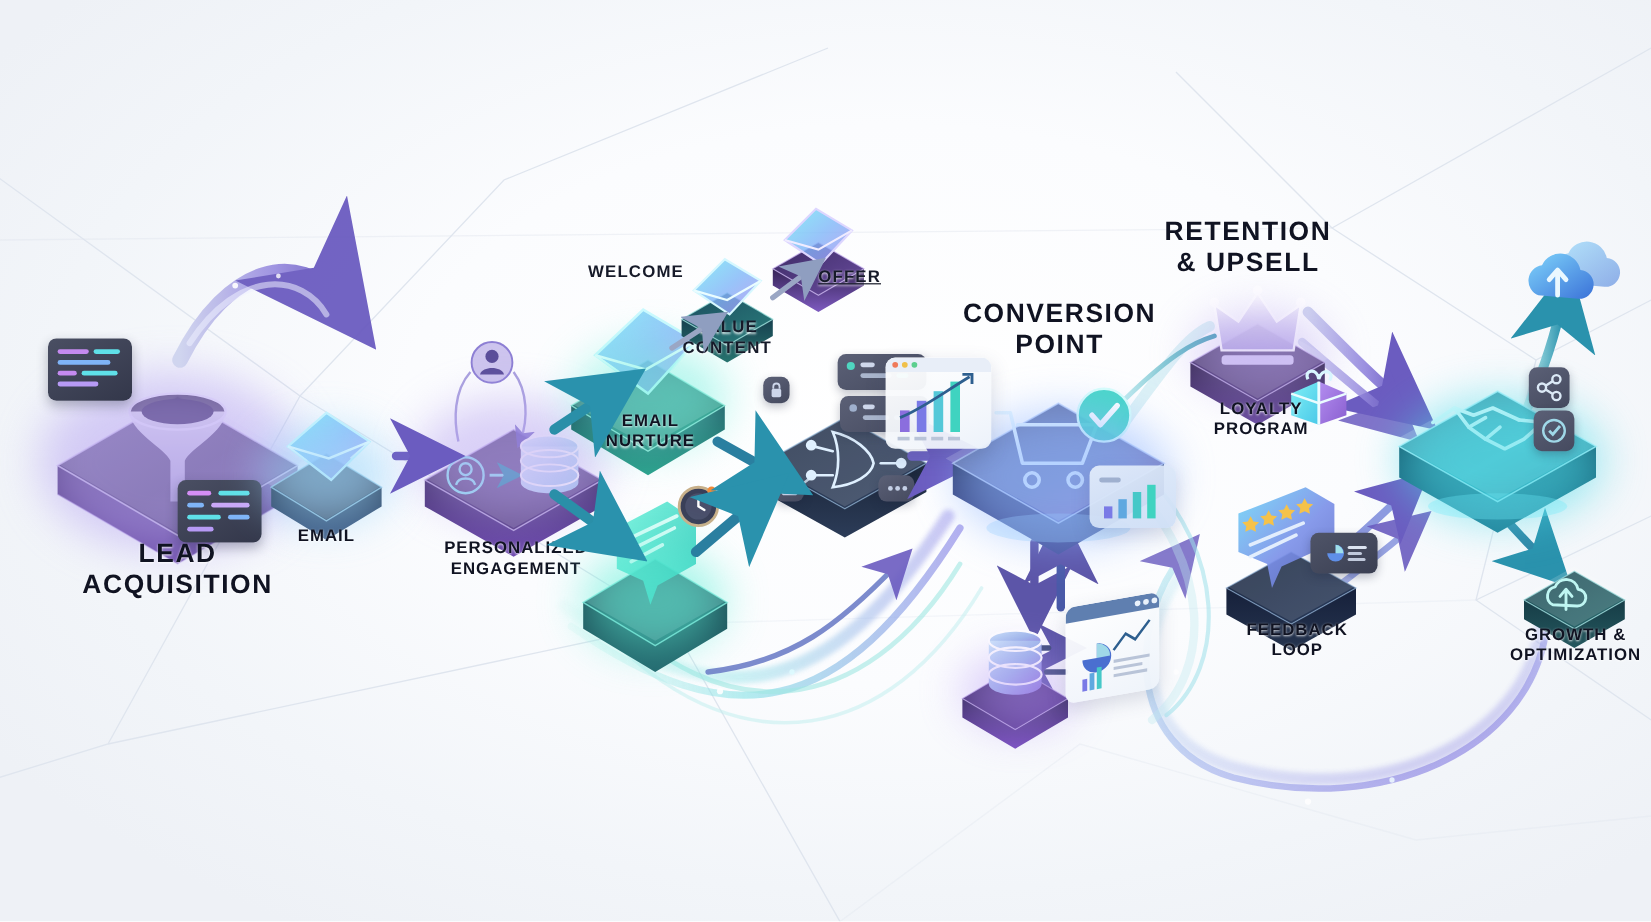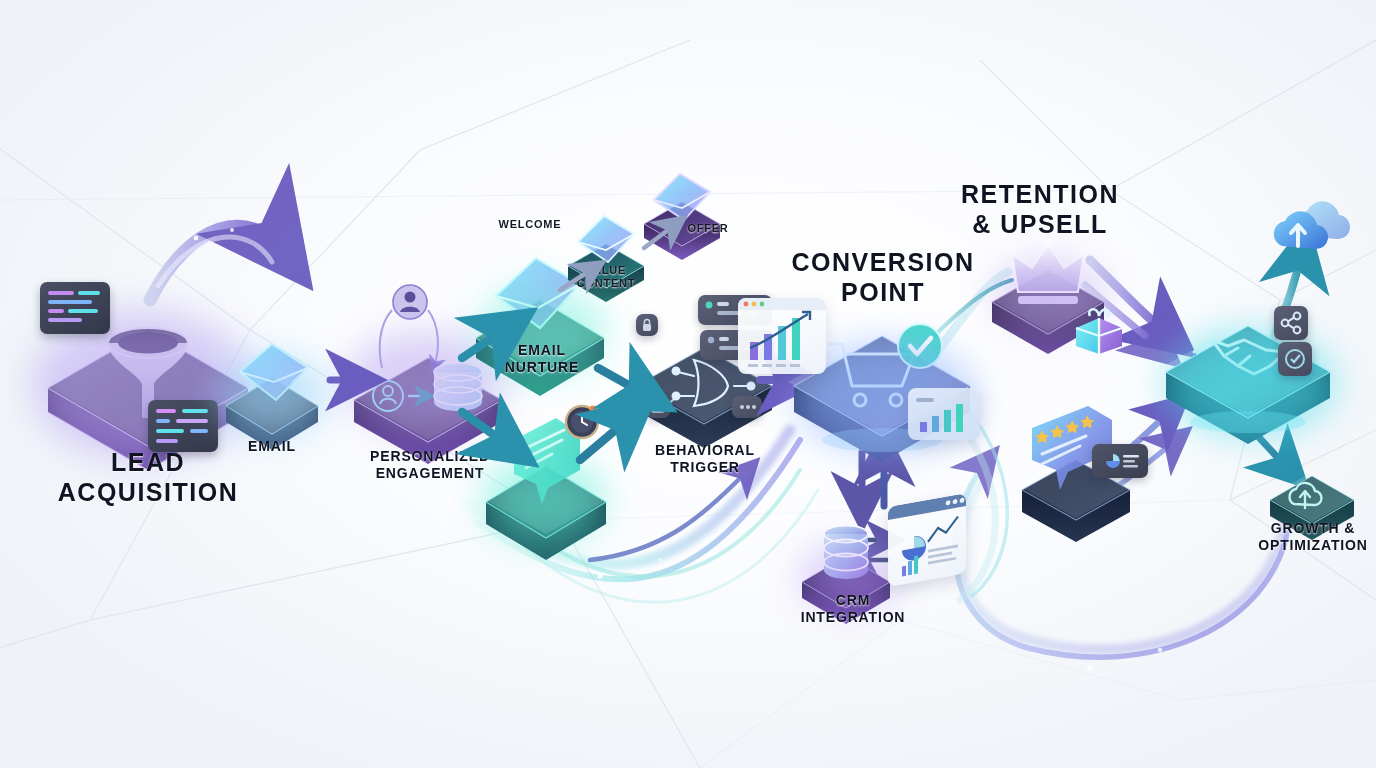--- a/index.html
+++ b/index.html
@@ -27,23 +27,23 @@
     position:absolute;
     color:#101322;
     font-weight:700;
     letter-spacing:.06em;
     text-align:center;
     line-height:1.18;
     text-transform:uppercase;
     white-space:pre-line;
     text-shadow:0 1px 2px rgba(255,255,255,.9);
   }
-  .label.sm{font-size:11px;letter-spacing:.07em;font-weight:700;color:#161a29;}
+  .label.sm{font-size:14px;letter-spacing:.07em;font-weight:700;color:#161a29;}
   .label.md{font-size:14px;}
-  .label.lg{font-size:25px;}
+  .label.lg{font-size:22px;}
 
   .miniPanel{
     position:absolute;border-radius:7px;
     background:linear-gradient(150deg,#4a4f63,#33374a);
     box-shadow:0 4px 10px rgba(30,35,60,.30);
     overflow:hidden;
   }
   .bar{position:absolute;height:4px;border-radius:2px;}
 
   .badge{
@@ -384,21 +384,21 @@
       </defs>
       <path d="M 16 76 L 54 98 L 92 76 L 92 90 L 54 112 L 16 90 Z" fill="url(#ofSide)"></path>
       <path d="M 16 76 L 54 54 L 92 76 L 54 98 Z" fill="url(#ofTop)"></path>
       <path d="M 16 76 L 54 54 L 92 76 L 54 98 Z" fill="none" stroke="#cdb8f4" stroke-width="1" opacity=".7"></path>
       <g>
         <path d="M 26 52 L 52 26 L 82 44 L 56 72 Z" fill="url(#envG)" opacity=".8"></path>
         <path d="M 26 52 L 52 26 L 82 44 L 56 72 Z" fill="none" stroke="#ddd6ff" stroke-width="1.8"></path>
         <path d="M 26 52 L 54 60 L 82 44" fill="none" stroke="#f0ecff" stroke-width="1.8"></path>
       </g>
     </svg>
-    <div class="label sm" style="left:40px;top:74px;width:80px;">OFFER</div>
+    <div class="label sm" style="left:40px;top:74px;width:80px;text-decoration:underline;">OFFER</div>
   </div>
 
   <div class="node" style="left:470px;top:400px;width:160px;height:180px;">
     <div class="glowhalo" style="left:14px;top:58px;width:120px;height:84px;background:#5ff0d8;opacity:.55;"></div>
     <svg width="160" height="180" viewBox="0 0 160 180">
       <defs>
         <linearGradient id="smTop" x1="0" y1="0" x2="1" y2="1">
           <stop offset="0%" stop-color="#1a4a55"></stop>
             <stop offset="100%" stop-color="#236f72"></stop>
         </linearGradient>
@@ -487,22 +487,20 @@
           <circle cx="9.6" cy="10.6" r="1.4" fill="#c5d0e6"></circle>
         </svg>
     </div>
     <div class="badge" style="left:112px;top:96px;width:30px;height:22px;">
       <svg width="30" height="22" viewBox="0 0 30 22">
           <circle cx="10" cy="11" r="2" fill="#c5d0e6"></circle>
           <circle cx="16" cy="11" r="2" fill="#c5d0e6"></circle>
           <circle cx="22" cy="11" r="2" fill="#c5d0e6"></circle>
         </svg>
     </div>
-    <div class="label md" style="left:-20px;top:142px;width:210px;">BEHAVIORAL
-TRIGGER</div>
   </div>
 
   <svg class="lyr" viewBox="0 0 1376 768">
 
     <g>
       <path d="M 150 300 C 190 220 250 208 282 250" fill="none" stroke="url(#gpurple)" stroke-width="13" stroke-linecap="round" marker-end="url(#arrP)" opacity=".95"></path>
       <path d="M 158 286 C 200 222 252 228 272 262" fill="none" stroke="#eef0ff" stroke-width="5" stroke-linecap="round" opacity=".55"></path>
       <circle cx="196" cy="238" r="2.4" fill="#ffffff" opacity=".9"></circle>
       <circle cx="232" cy="230" r="2" fill="#ffffff" opacity=".8"></circle>
     </g>
@@ -637,22 +635,20 @@
       <path d="M 14 74 L 58 48 L 102 74 L 58 100 Z" fill="url(#crmTop)"></path>
       <path d="M 14 74 L 58 48 L 102 74 L 58 100 Z" fill="none" stroke="#c9b4f0" stroke-width="1" opacity=".65"></path>
       <g>
         <ellipse cx="58" cy="26" rx="22" ry="8.5" fill="url(#crmDb)"></ellipse>
         <path d="M 36 26 L 36 62 C 36 67 46 71 58 71 C 70 71 80 67 80 62 L 80 26 Z" fill="url(#crmDb)"></path>
         <ellipse cx="58" cy="26" rx="22" ry="8.5" fill="none" stroke="#ffffff" stroke-width="1.8"></ellipse>
         <ellipse cx="58" cy="40" rx="22" ry="8.5" fill="none" stroke="#ffffff" stroke-width="1.8"></ellipse>
         <ellipse cx="58" cy="54" rx="22" ry="8.5" fill="none" stroke="#ffffff" stroke-width="1.8"></ellipse>
       </g>
     </svg>
-    <div class="label md" style="left:-20px;top:84px;width:170px;">CRM
-INTEGRATION</div>
   </div>
 
   <div class="chartcard" style="left:888px;top:500px;width:78px;height:80px;transform:skewY(-10deg);">
     <svg width="78" height="80" viewBox="0 0 78 80">
       <rect x="0" y="0" width="78" height="13" fill="#5f7fb0"></rect>
       <circle cx="60" cy="6.5" r="2.4" fill="#e9f1fb"></circle>
         <circle cx="67" cy="6.5" r="2.4" fill="#e9f1fb"></circle>
         <circle cx="74" cy="6.5" r="2.4" fill="#e9f1fb"></circle>
       <path d="M 14 46 a 12 12 0 1 0 12 -12 L 26 46 Z" fill="#4a6fd0"></path>
       <path d="M 26 34 a 12 12 0 0 1 11 12 L 26 46 Z" fill="#9fd8e8"></path>
@@ -713,20 +709,22 @@
               <stop offset="100%" stop-color="#8a5fd0"></stop>
             </linearGradient>
         </defs>
         <path d="M 8 26 L 31 16 L 31 52 L 8 44 Z" fill="url(#giftL)"></path>
         <path d="M 31 16 L 54 26 L 54 44 L 31 52 Z" fill="url(#giftR)"></path>
         <path d="M 8 26 L 31 34 L 54 26" fill="none" stroke="#eafcff" stroke-width="2"></path>
         <path d="M 31 16 L 31 52" stroke="#eafcff" stroke-width="2.4"></path>
         <path d="M 22 14 C 18 6 30 4 31 14 C 33 4 45 7 40 15" fill="none" stroke="#d8f6ff" stroke-width="2.6"></path>
       </svg>
     </div>
+    <div class="label md" style="left:-22px;top:114px;width:190px;">LOYALTY
+PROGRAM</div>
   </div>
 
   <div class="node" style="left:1008px;top:398px;width:150px;height:170px;">
     <svg width="150" height="170" viewBox="0 0 150 170">
       <defs>
         <linearGradient id="fbTop" x1="0" y1="0" x2="1" y2="1">
           <stop offset="0%" stop-color="#1d2a42"></stop>
             <stop offset="100%" stop-color="#2b3c5c"></stop>
         </linearGradient>
         <linearGradient id="fbSide" x1="0" y1="0" x2="0" y2="1">
@@ -757,20 +755,22 @@
     </svg>
     <div class="badge" style="left:84px;top:46px;width:56px;height:34px;background:linear-gradient(150deg,#4f5468,#3a3f52);">
       <svg width="56" height="34" viewBox="0 0 56 34">
         <path d="M 14 17 a 7 7 0 1 0 7 -7 L 21 17 Z" fill="#5f8fe8"></path>
         <path d="M 21 10 a 7 7 0 0 1 6.5 7 L 21 17 Z" fill="#9fe0ea"></path>
         <rect x="31" y="11" width="16" height="2.6" rx="1.3" fill="#dbe3f0"></rect>
         <rect x="31" y="16" width="12" height="2.6" rx="1.3" fill="#c0c9db"></rect>
         <rect x="31" y="21" width="15" height="2.6" rx="1.3" fill="#c0c9db"></rect>
       </svg>
     </div>
+    <div class="label md" style="left:-22px;top:118px;width:190px;">FEEDBACK
+LOOP</div>
   </div>
 
   <div class="node" style="left:1150px;top:280px;width:200px;height:180px;">
     <div class="glowhalo" style="left:16px;top:50px;width:170px;height:106px;background:#4fdbe8;opacity:.55;"></div>
     <svg width="200" height="180" viewBox="0 0 200 180">
       <defs>
         <linearGradient id="caTop" x1="0" y1="0" x2="1" y2="1">
           <stop offset="0%" stop-color="#1d7f95"></stop>
             <stop offset="55%" stop-color="#27a8b8"></stop>
             <stop offset="100%" stop-color="#1a6f88"></stop>

